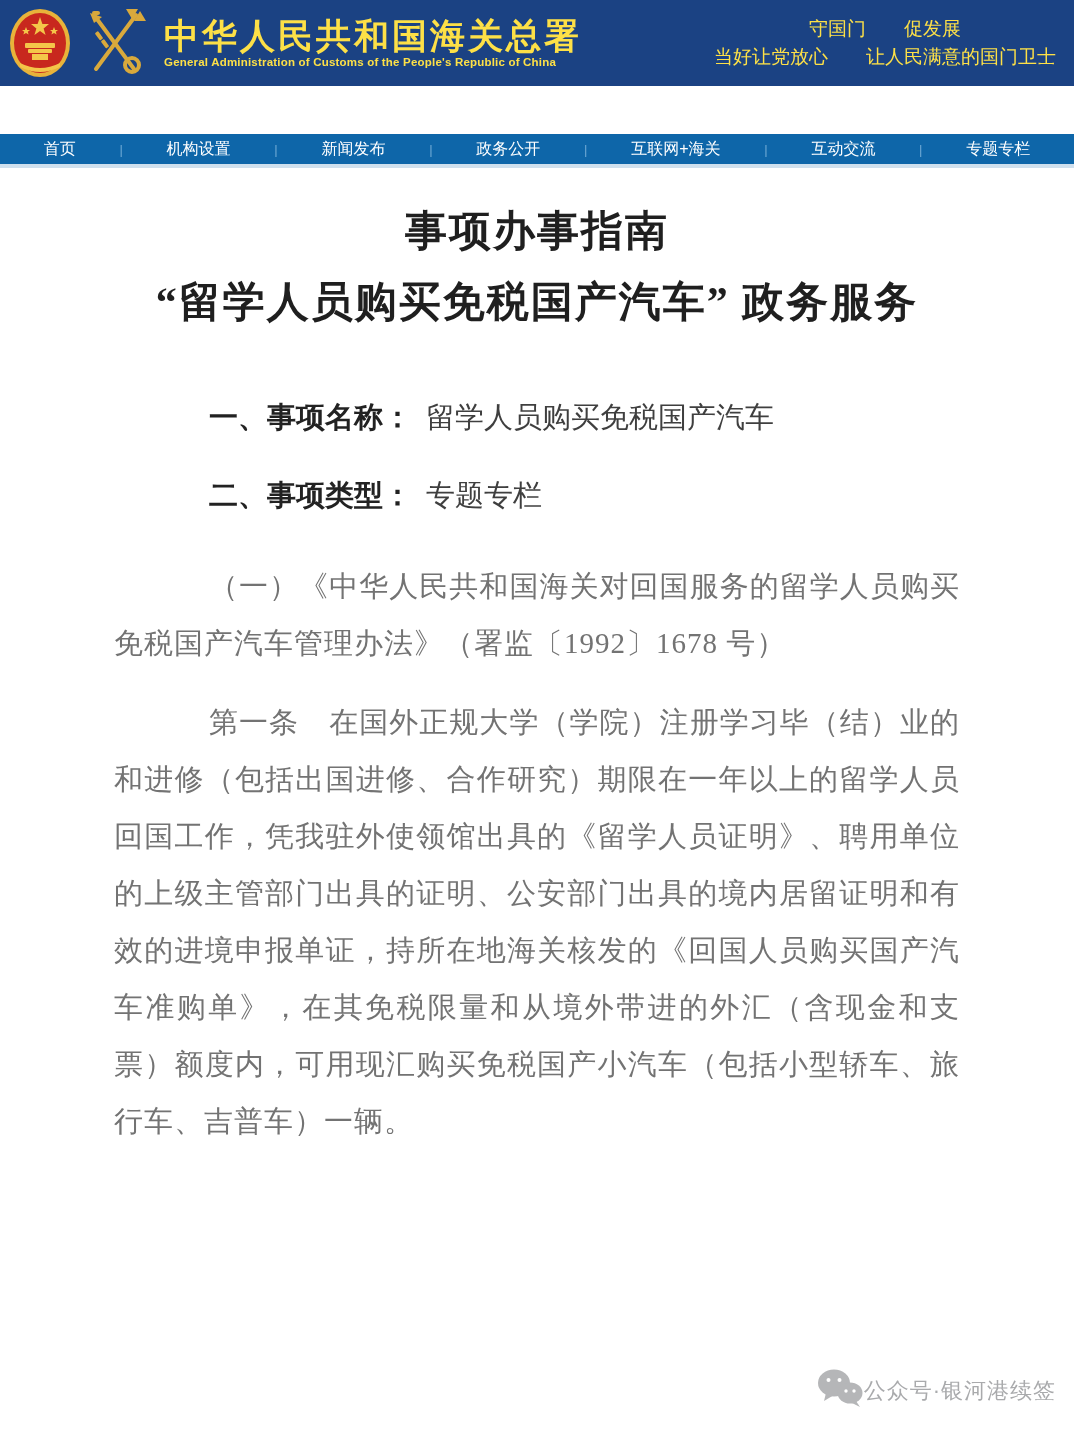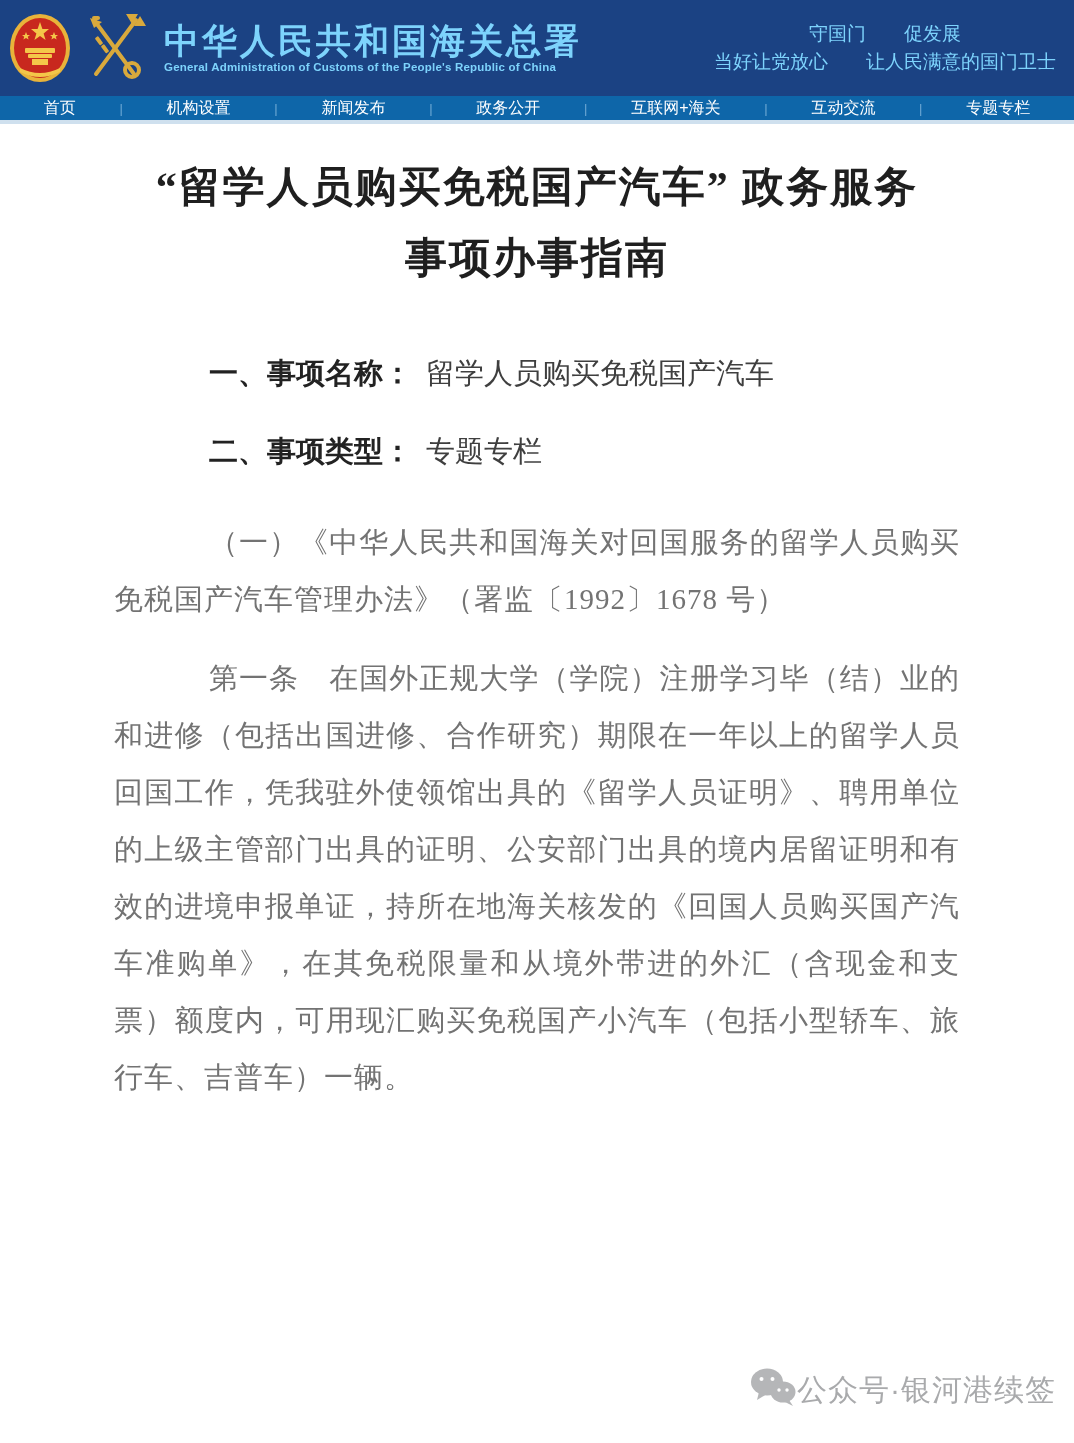--- a/index.html
+++ b/index.html
@@ -17,26 +17,26 @@
   body {
     width: 1074px;
     min-height: 1443px;
     font-family: "Liberation Sans", sans-serif;
     position: relative;
     overflow: hidden;
   }
 
   
   .site-header {
-    height: 96px;
+    height: 86px;
     background: var(--header-navy, #1b4283);
     display: flex;
     align-items: center;
     padding: 0 14px 0 8px;
-    color: #7dd3fc;
+    color: #fde047;
   }
   .logo-group { display: flex; align-items: center; gap: 10px; flex: 0 0 auto; }
   .emblem-svg, .customs-svg { display: block; }
   .org-block { margin-left: 6px; }
   .org-zh {
     font-size: 35px;
     font-weight: bold;
     letter-spacing: 3px;
     line-height: 1.1;
     font-family: "Liberation Serif", serif;
@@ -52,28 +52,29 @@
     margin-left: auto;
     text-align: center;
     font-size: 19px;
     line-height: 28px;
     white-space: nowrap;
     padding-right: 4px;
   }
 
   
   .nav-bar {
-    height: 28px;
+    height: 34px;
     background: var(--nav-blue, #0e66a9);
     display: flex;
     align-items: center;
     justify-content: space-evenly;
     color: #fff;
     font-size: 16px;
     border-bottom: 4px solid #cfe0ee;
+    margin-top: 48px;
   }
   .nav-item { cursor: pointer; padding: 0 8px; white-space: nowrap; }
   .nav-sep { color: var(--nav-separator, #6ea9d4); font-size: 13px; }
 
   
   .doc-title-block {
     padding-top: 32px;
     text-align: center;
     font-family: "Liberation Serif", serif;
     color: var(--title-ink, #1f1f1f);
@@ -122,21 +123,21 @@
 
   
   .watermark {
     position: absolute;
     right: 18px;
     bottom: 28px;
     display: flex;
     align-items: center;
     gap: 0;
     color: var(--watermark-gray, #a9aaac);
-    font-size: 30px;
+    font-size: 22px;
     letter-spacing: 1px;
     pointer-events: none;
   }
 </style>
 </head>
 <body>
 
 <header class="site-header">
   <div class="logo-group">
 
@@ -193,22 +194,22 @@
   <span class="nav-sep">|</span>
   <span class="nav-item">互联网+海关</span>
   <span class="nav-sep">|</span>
   <span class="nav-item">互动交流</span>
   <span class="nav-sep">|</span>
   <span class="nav-item">专题专栏</span>
 </nav>
 
 <main>
   <div class="doc-title-block">
+    <div class="doc-title-line">事项办事指南</div>
     <div class="doc-title-line">“留学人员购买免税国产汽车” 政务服务</div>
-    <div class="doc-title-line">事项办事指南</div>
   </div>
 
   <div class="doc-content">
     <div class="doc-heading">
       <span class="h-bold">一、事项名称：</span><span class="h-value">留学人员购买免税国产汽车</span>
     </div>
     <div class="doc-heading">
       <span class="h-bold">二、事项类型：</span><span class="h-value">专题专栏</span>
     </div>
 

